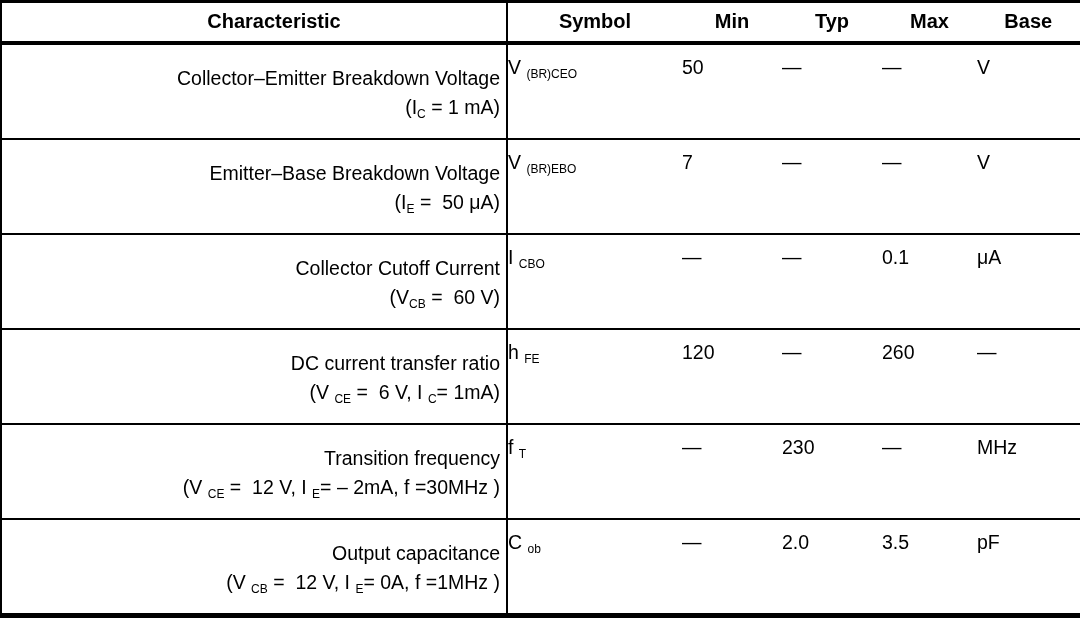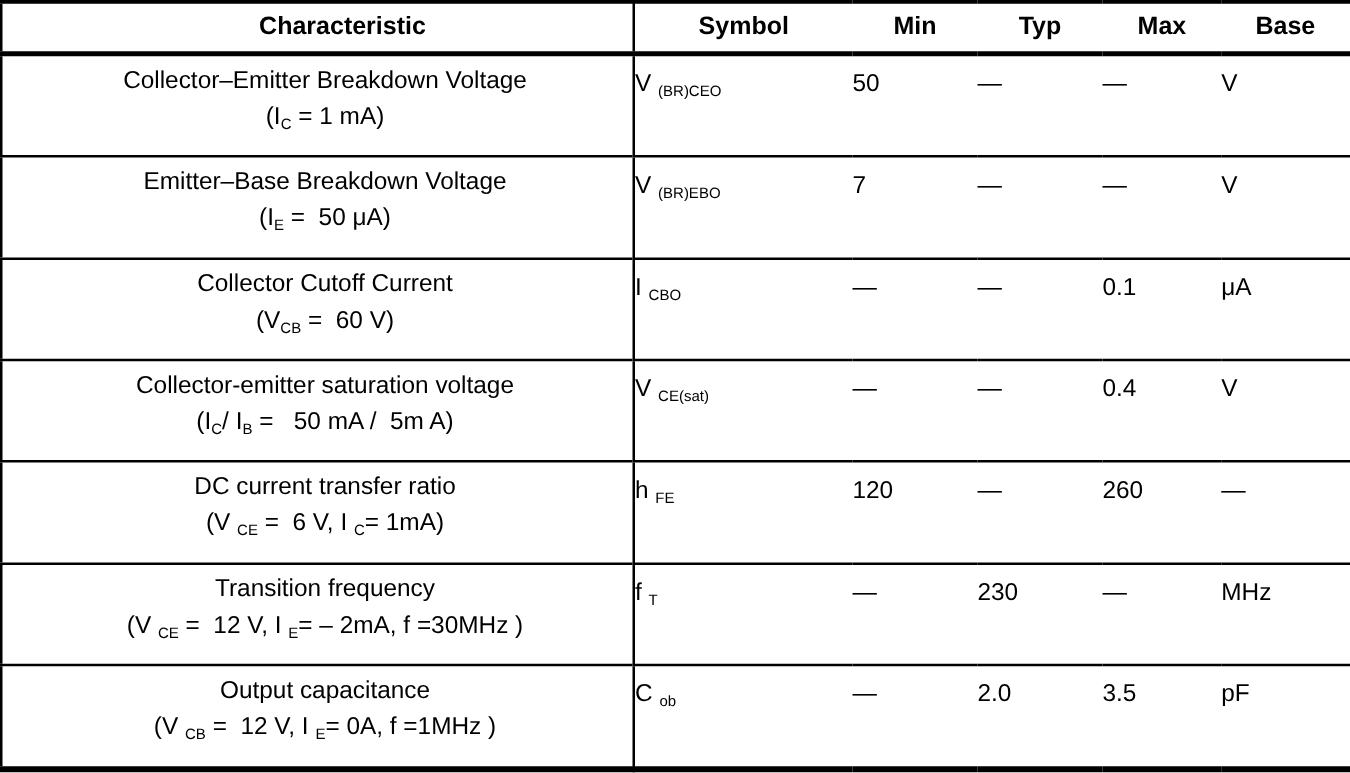--- a/index.html
+++ b/index.html
@@ -19,21 +19,21 @@
   }
   table.spec { border: 2px solid #000; border-top-width: 3px; border-right-width: 3px; border-bottom-width: 5px; }
   thead th {
     border-bottom: 4px solid #000;
     font-size: 20px; font-weight: bold;
     height: 41px; text-align: center; vertical-align: middle;
     white-space: pre;
   }
   th.c-char, td.c-char { border-right: 2px solid #000; padding-left: 40px; }
   tbody td { border-top: 2px solid #000; height: 62px; vertical-align: top; }
-  td.c-char { text-align: center; padding: 5px 6px 2px 18px; }
+  td.c-char { text-align: right; padding: 19px 6px 2px 18px; }
   .char-name, .char-cond { line-height: 29px; white-space: pre; }
   td.c-sym, td.c-val { padding-top: 11px; white-space: pre; }
   sub { font-size: 12px; vertical-align: -4px; line-height: 1; letter-spacing: 0; }
 </style>
 </head>
 <body>
 
 <div class="page">
   <table class="spec">
     <colgroup>
@@ -83,31 +83,20 @@
             <div class="char-cond">(V<sub>CB</sub> =  60 V)</div>
           </td>
           <td class="c-sym">I <sub>CBO</sub></td>
           <td class="c-val">—</td>
           <td class="c-val">—</td>
           <td class="c-val">0.1</td>
           <td class="c-val">μA</td>
         </tr>
         <tr>
           <td class="c-char">
-            <div class="char-name">Collector-emitter saturation voltage</div>
-            <div class="char-cond">(I<sub>C</sub>/ I<sub>B</sub> =   50 mA /  5m A)</div>
-          </td>
-          <td class="c-sym">V <sub>CE(sat)</sub></td>
-          <td class="c-val">—</td>
-          <td class="c-val">—</td>
-          <td class="c-val">0.4</td>
-          <td class="c-val">V</td>
-        </tr>
-        <tr>
-          <td class="c-char">
             <div class="char-name">DC current transfer ratio</div>
             <div class="char-cond">(V <sub>CE</sub> =  6 V, I <sub>C</sub>= 1mA)</div>
           </td>
           <td class="c-sym">h <sub>FE</sub></td>
           <td class="c-val">120</td>
           <td class="c-val">—</td>
           <td class="c-val">260</td>
           <td class="c-val">—</td>
         </tr>
         <tr>

